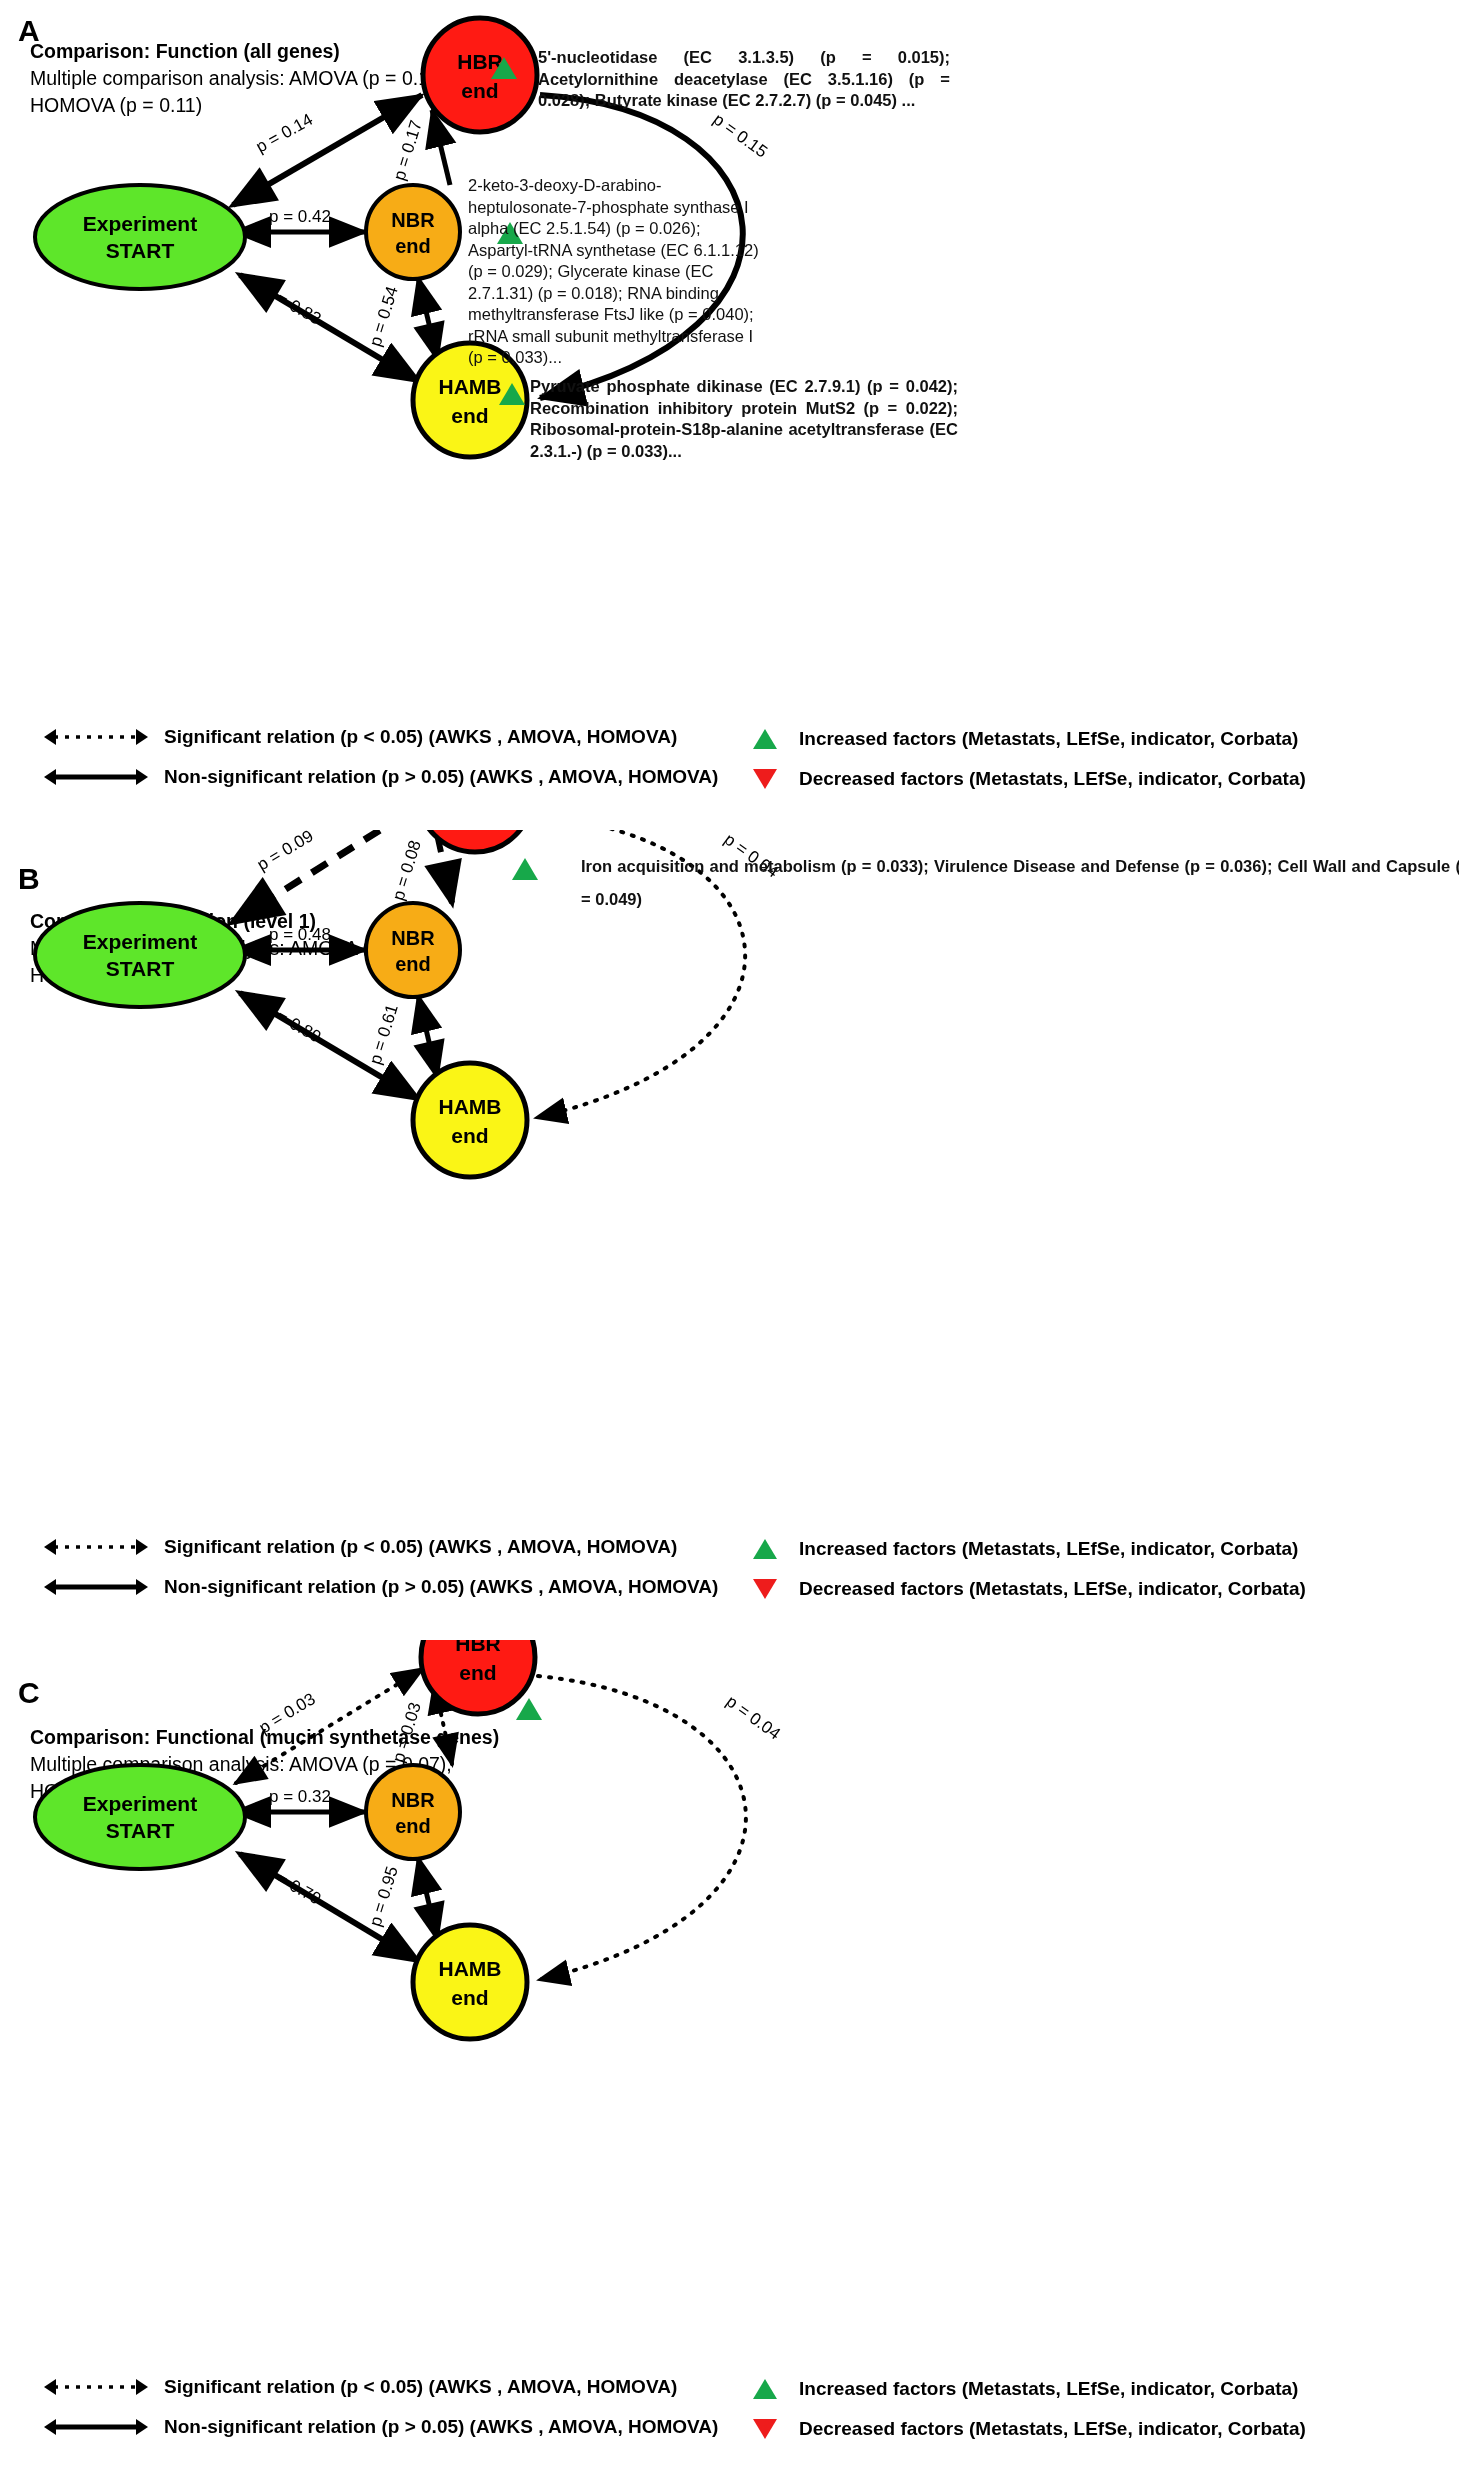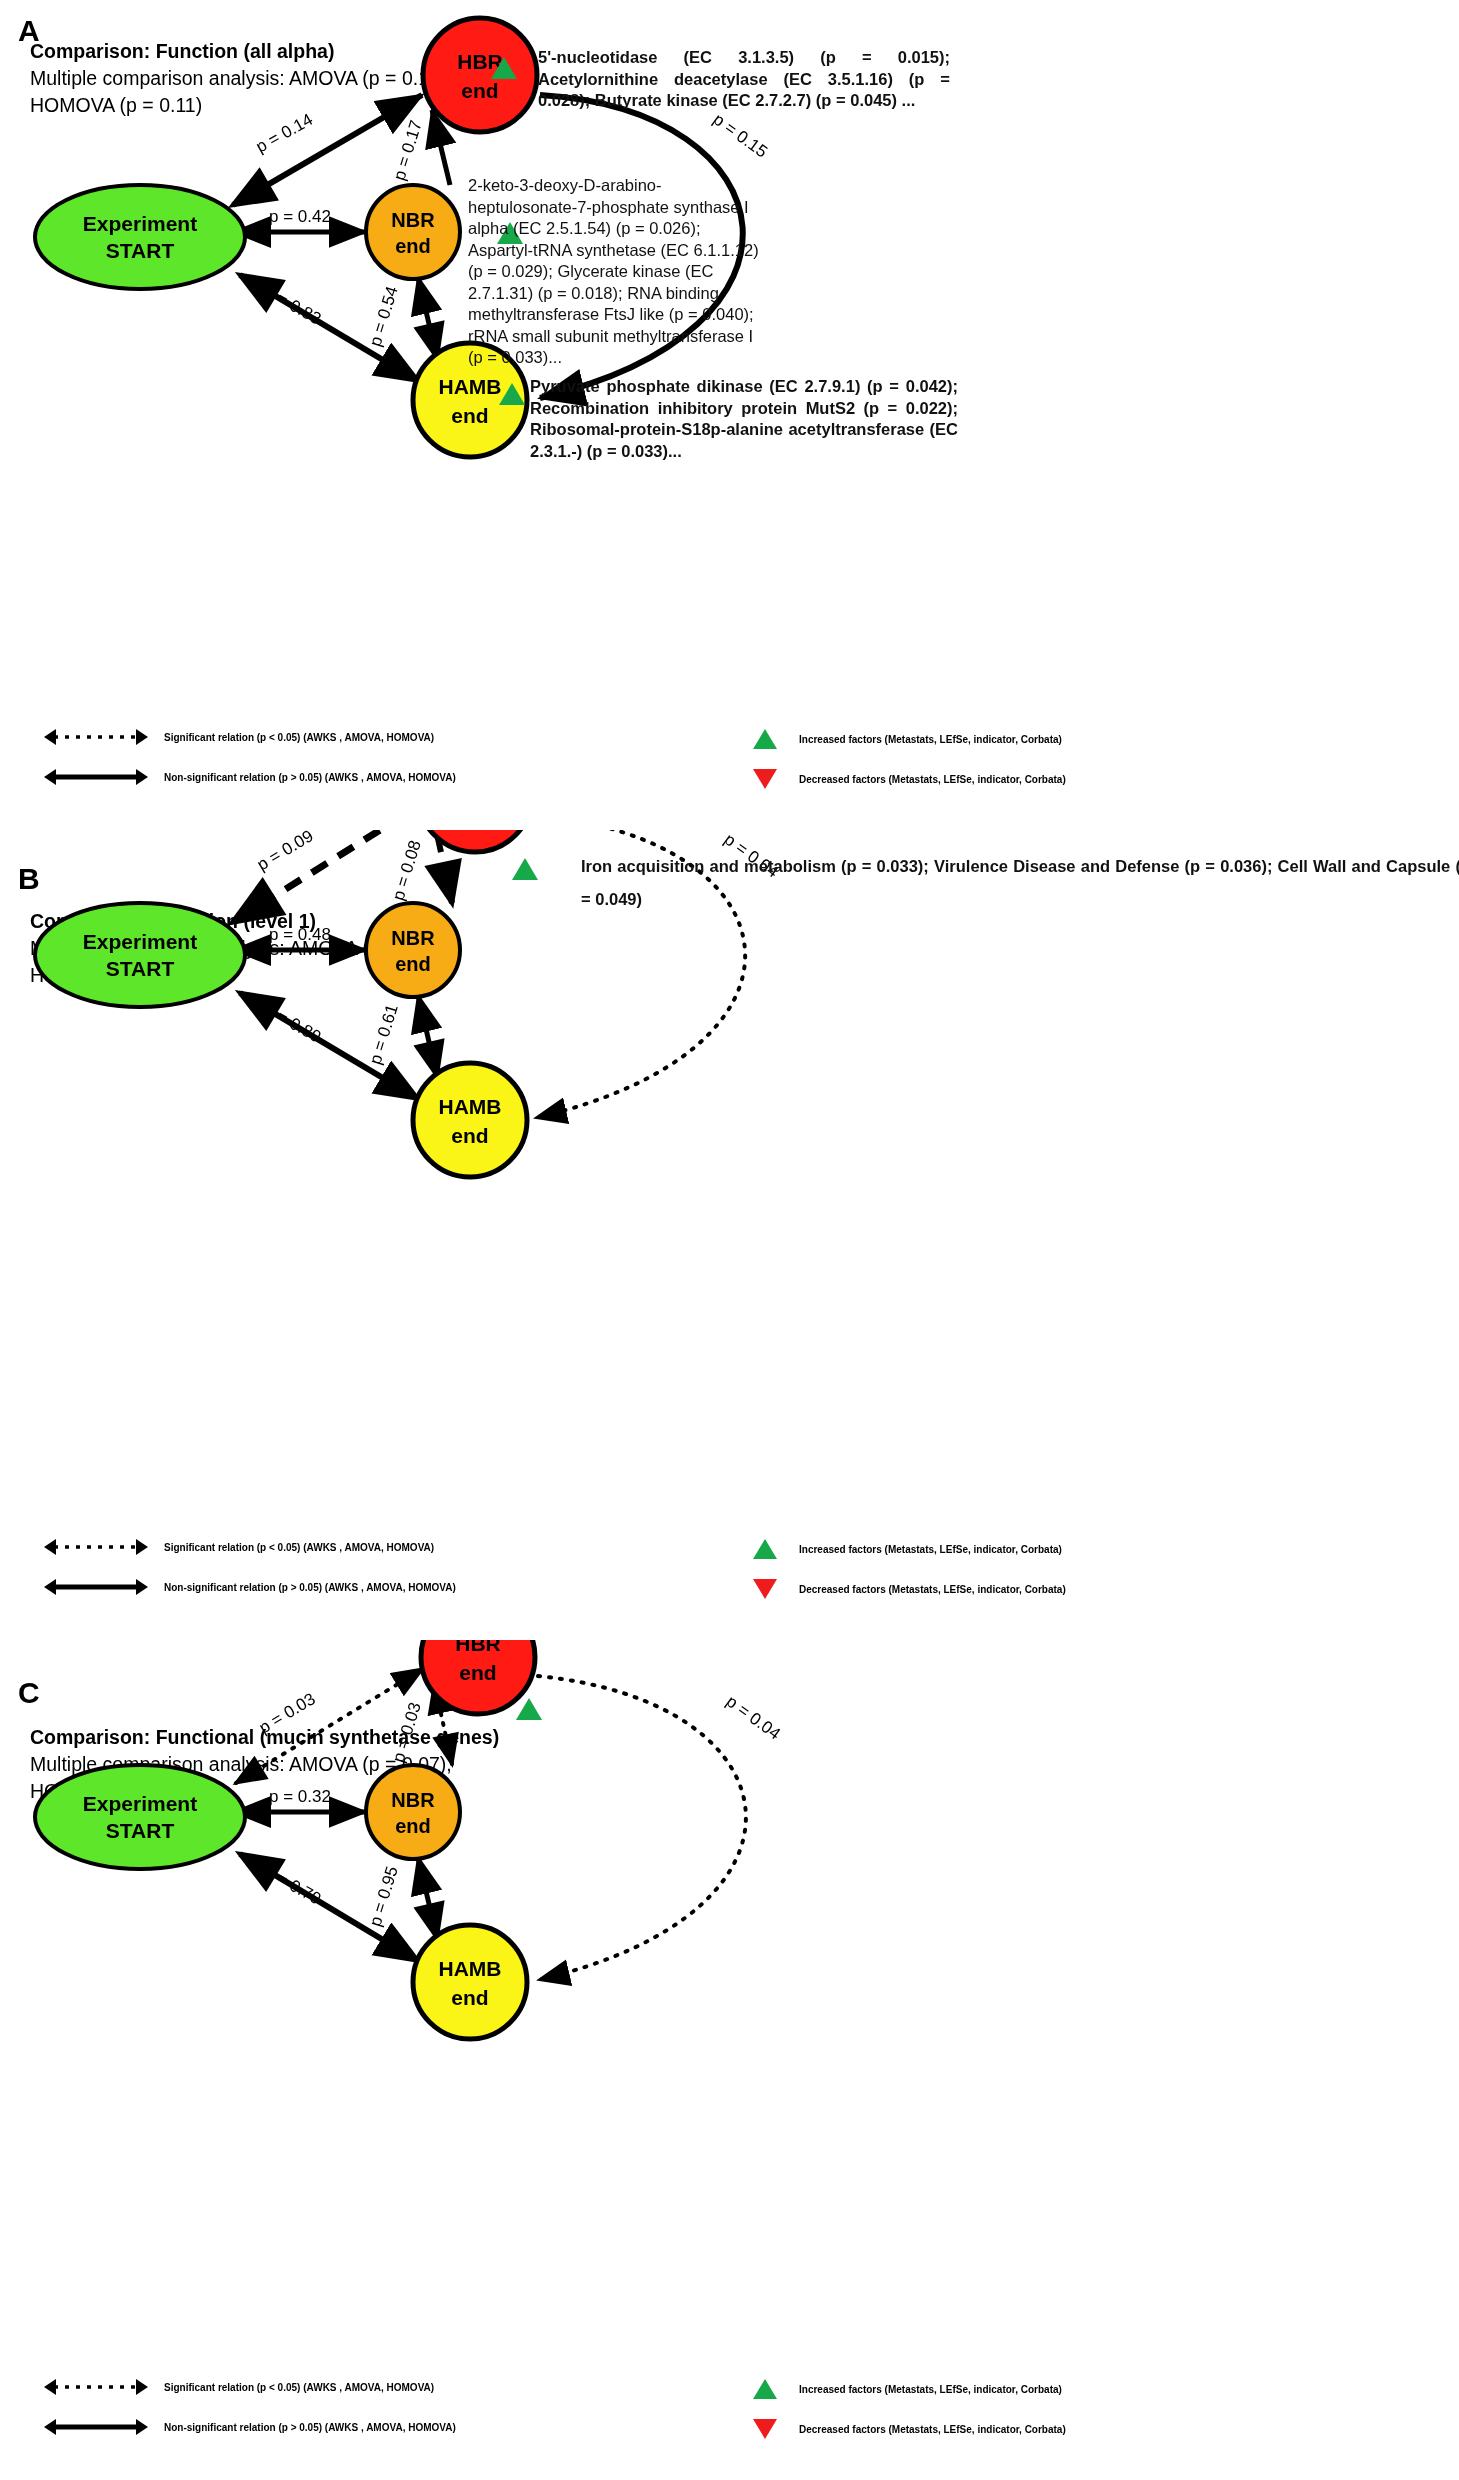--- a/index.html
+++ b/index.html
@@ -65,21 +65,21 @@
   .annot.justify { text-align: justify; font-weight: bold; }
   .annot.loose { line-height: 33px; }
   .tri-up {
     position: absolute;
     width: 0; height: 0;
     border-left: 13px solid transparent;
     border-right: 13px solid transparent;
     border-bottom: 22px solid #17a84a;
   }
   .legend-row { position: absolute; display: flex; align-items: center; white-space: nowrap; }
-  .legend-text { margin-left: 14px; font-weight: bold; font-size: 10px; }
+  .legend-text { margin-left: 14px; font-weight: bold; font-size: 19px; }
   .legend-sym { position: relative; width: 108px; height: 22px; flex: 0 0 108px; }
   .legend-sym svg { position: absolute; left: 0; top: 0; }
   .legend-tri { flex: 0 0 40px; display: flex; justify-content: center; align-items: center; height: 26px; }
   .tri-up-s {
     width: 0; height: 0;
     border-left: 12px solid transparent;
     border-right: 12px solid transparent;
     border-bottom: 20px solid #17a84a;
   }
   .tri-down-s {
@@ -90,21 +90,21 @@
   }
 </style>
 </head>
 <body>
 
 <div class="panel" id="panel-A">
 
   <div class="panel-letter" style="left:18px; top:14px;">A</div>
 
   <div class="panel-header" style="left:30px; top:38px;">
-    <span class="hdr-title">Comparison: Function (all alpha)</span>
+    <span class="hdr-title">Comparison: Function (all genes)</span>
     <span class="hdr-sub">Multiple comparison analysis: AMOVA (p = 0.13),</span>
     <span class="hdr-sub">HOMOVA (p = 0.11)</span>
   </div>
 
   <svg class="graph" height="830" viewBox="0 0 1459 830">
     <defs>
       <marker id="arrA" markerWidth="9" markerHeight="9" refX="7.5" refY="3.2" orient="auto">
         <path d="M0,0 L8,3.2 L0,6.4 z" fill="#000"></path>
       </marker>
       <marker id="arrAs" markerWidth="9" markerHeight="9" refX="1" refY="3.2" orient="auto">

